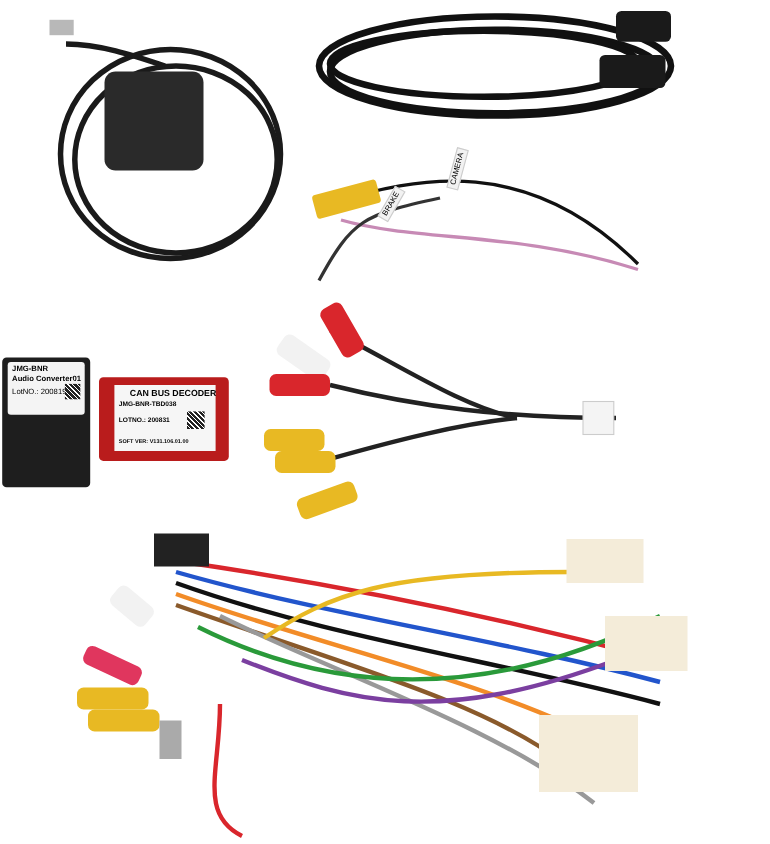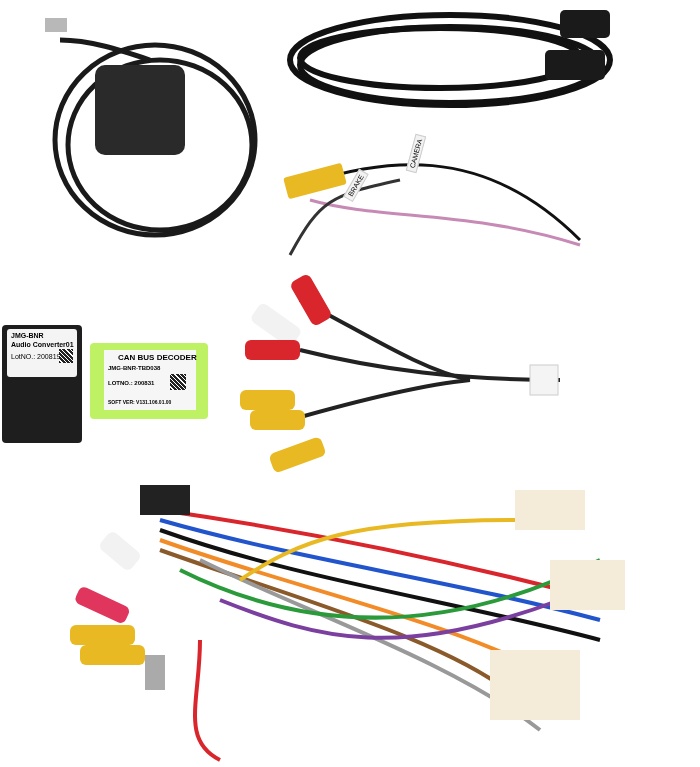--- a/index.html
+++ b/index.html
@@ -1,20 +1,20 @@
 <!DOCTYPE html>
 <html><head>
 <meta charset="utf-8">
 <style>
   html,body{margin:0;padding:0;background:#ffffff;}
   body{width:700px;height:767px;position:relative;overflow:hidden;font-family:"Liberation Sans",sans-serif;}
   svg{position:absolute;left:0;top:0;}
   .box-black{position:absolute;left:2px;top:325px;width:80px;height:118px;background:#1e1e1e;border-radius:4px;}
   .box-black .sticker{position:absolute;left:5px;top:4px;width:70px;height:48px;background:#f4f4f4;border-radius:3px;}
-  .box-orange{position:absolute;left:90px;top:343px;width:118px;height:76px;background:#bef264;border-radius:4px;}
+  .box-orange{position:absolute;left:90px;top:343px;width:118px;height:76px;background:#b91c1c;border-radius:4px;}
   .box-orange .sticker{position:absolute;left:14px;top:7px;width:92px;height:60px;background:#f6f6f6;}
   .t{position:absolute;font-size:7px;font-weight:bold;white-space:nowrap;}
   .qr{position:absolute;background:repeating-linear-gradient(45deg,#222 0 2px,#fff 2px 3px);}
   .tag{position:absolute;background:#f2f2f2;border:1px solid #ccc;font-size:7px;padding:1px 3px;}
 </style>
 </head>
 <body>
 
 <svg width="700" height="767" viewBox="0 0 700 767">
 

